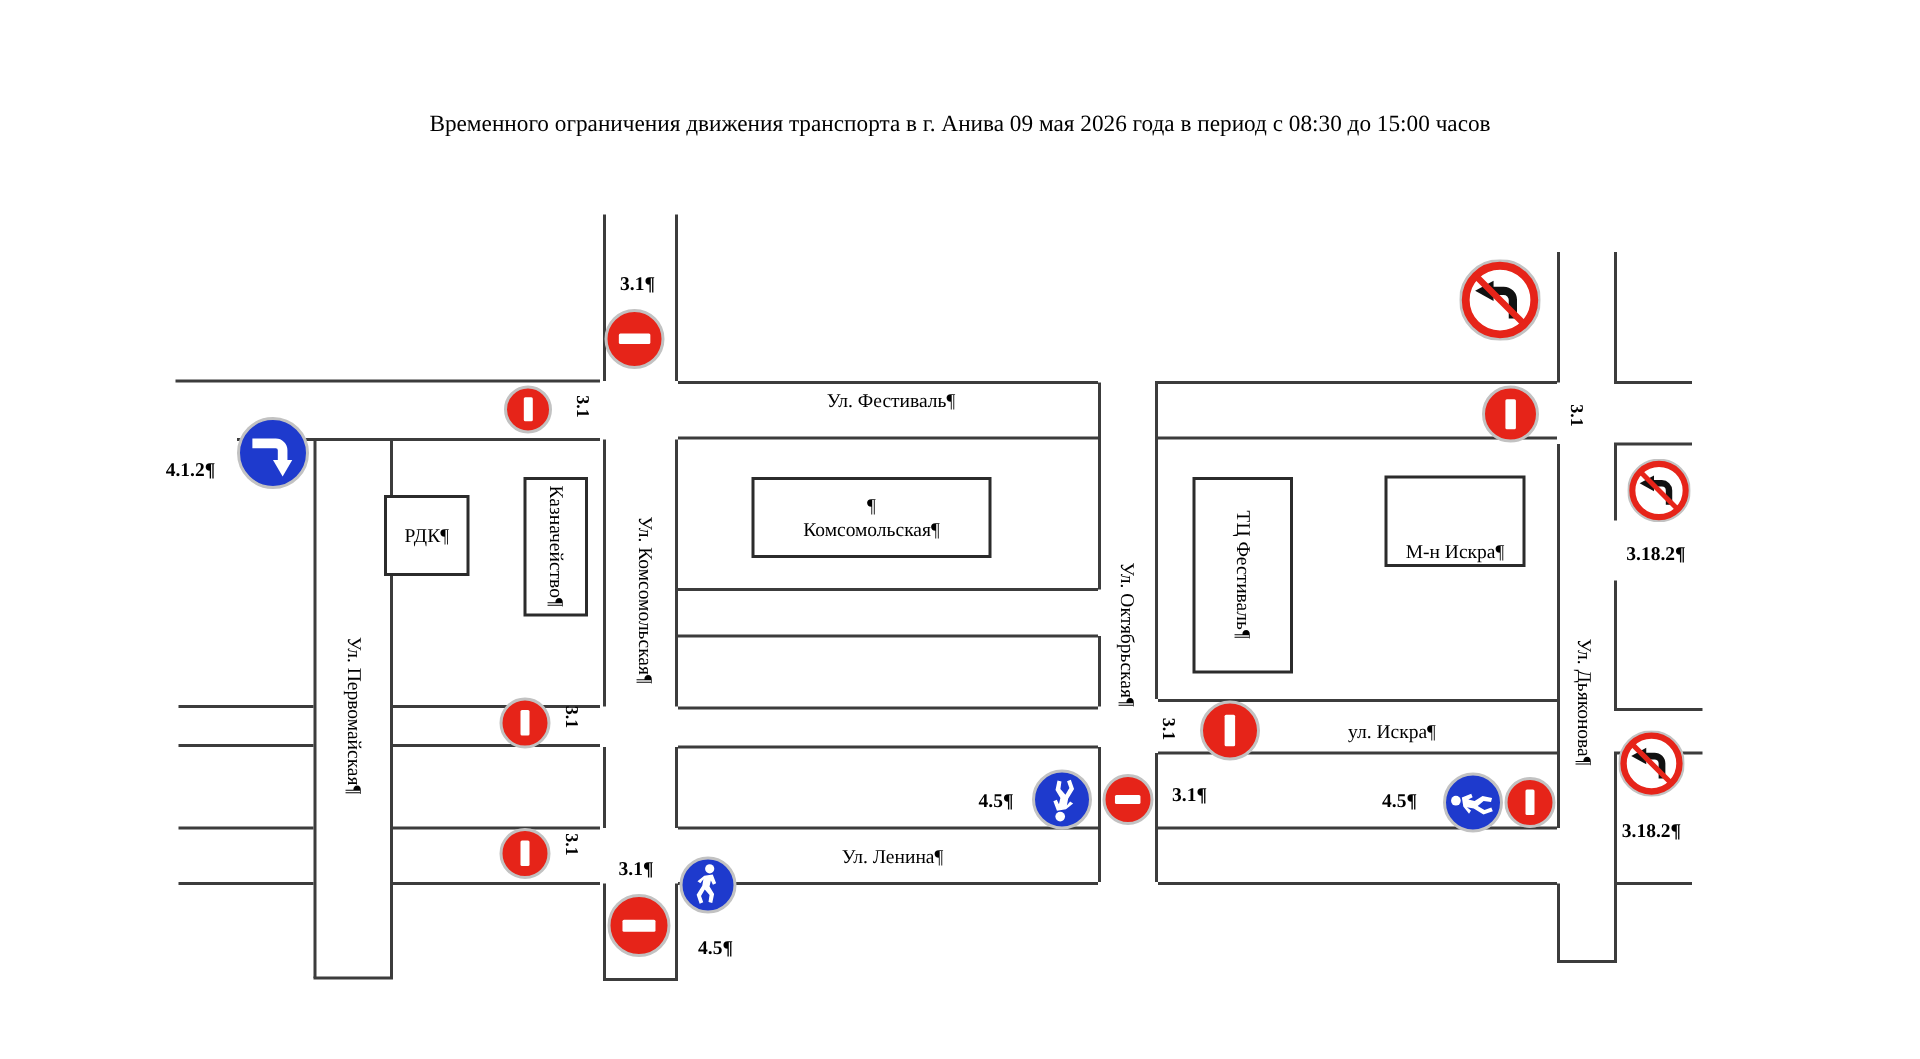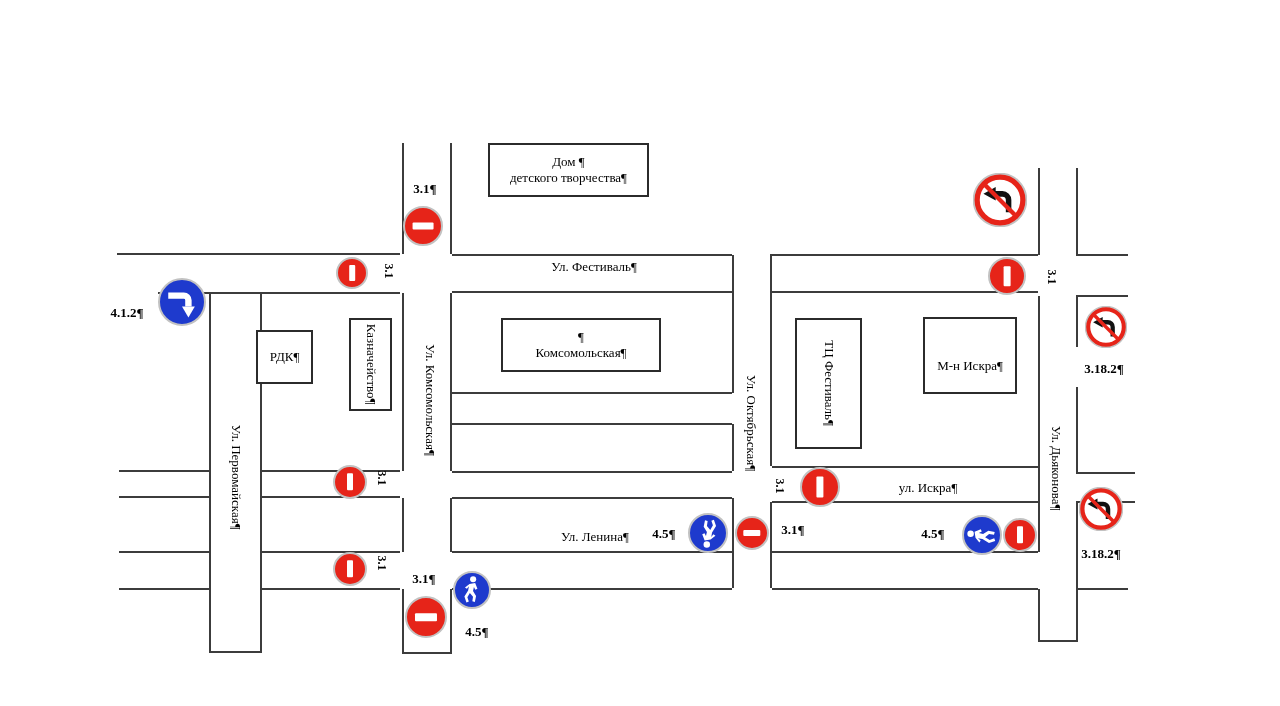--- a/index.html
+++ b/index.html
@@ -22,20 +22,21 @@
   .nlt{background:#fff;display:flex;align-items:center;justify-content:center;}
   .sign svg{display:block;width:100%;height:100%;}
   #title{position:absolute;left:0;top:46px;width:100%;text-align:center;font-size:17px;}
   #subtitle{position:absolute;left:0;top:74px;width:100%;text-align:center;font-size:15.5px;}
 </style>
 </head>
 <body>
 
 <div id="page">
 
+  <div id="subtitle">Временного ограничения движения транспорта в г. Анива 09 мая 2026 года в период с 08:30 до 15:00 часов</div>
 
   <div class="h" style="left:117px;top:253px;width:283px"></div>
   <div class="h" style="left:452px;top:254px;width:280px"></div>
   <div class="h" style="left:770px;top:254px;width:268px"></div>
   <div class="h" style="left:1076px;top:254px;width:52px"></div>
   <div class="h" style="left:158px;top:292px;width:242px"></div>
   <div class="h" style="left:452px;top:291px;width:280px"></div>
   <div class="h" style="left:770px;top:291px;width:268px"></div>
   <div class="h" style="left:1076px;top:295px;width:52px"></div>
 
@@ -86,43 +87,39 @@
   <div class="v" style="left:770px;top:502px;height:86px"></div>
 
   <div class="v" style="left:1038px;top:168px;height:87px"></div>
   <div class="v" style="left:1038px;top:296px;height:256px"></div>
   <div class="v" style="left:1038px;top:589px;height:52px"></div>
   <div class="v" style="left:1076px;top:168px;height:87px"></div>
   <div class="v" style="left:1076px;top:296px;height:51px"></div>
   <div class="v" style="left:1076px;top:387px;height:86px"></div>
   <div class="v" style="left:1076px;top:502px;height:139px"></div>
 
-  <div class="bld" style="left:488px;top:143px;width:157px;height:50px">
-    <div><span>Дом ¶</span><br>
-         <span>детского творчества¶</span></div>
-  </div>
   <div class="bld" style="left:256px;top:330px;width:53px;height:50px">
     <span>РДК¶</span>
   </div>
   <div class="bld" style="left:349px;top:318px;width:39px;height:89px">
     <span style="transform:rotate(90deg);white-space:nowrap">Казначейство¶</span>
   </div>
   <div class="bld" style="left:501px;top:318px;width:156px;height:50px">
     <div><span>¶</span><br>
          <span>Комсомольская¶</span></div>
   </div>
   <div class="bld" style="left:795px;top:318px;width:63px;height:127px">
     <span style="transform:rotate(90deg);white-space:nowrap">ТЦ Фестиваль¶</span>
   </div>
-  <div class="bld" style="left:923px;top:317px;width:90px;height:51px;align-items:center;padding-top:22px">
+  <div class="bld" style="left:923px;top:317px;width:90px;height:51px;align-items:flex-end;padding-top:6px">
     <span>М-н Искра¶</span>
   </div>
 
   <div class="lbl" style="left:594px;top:267px">Ул. Фестиваль¶</div>
-  <div class="lbl" style="left:595px;top:537px">Ул. Ленина¶</div>
+  <div class="lbl" style="left:595px;top:571px">Ул. Ленина¶</div>
   <div class="lbl" style="left:928px;top:488px">ул. Искра¶</div>
   <div class="vlbl" style="left:430px;top:400px">Ул. Комсомольская¶</div>
   <div class="vlbl" style="left:236px;top:477px">Ул. Первомайская¶</div>
   <div class="vlbl" style="left:751px;top:423px">Ул. Октябрьская¶</div>
   <div class="vlbl" style="left:1056px;top:468px">Ул. Дьяконова¶</div>
 
   <div class="code" style="left:425px;top:189px">3.1¶</div>
   <div class="vcode" style="left:388px;top:271px">3.1</div>
   <div class="code" style="left:127px;top:313px">4.1.2¶</div>
   <div class="vcode" style="left:381px;top:478px">3.1</div>

